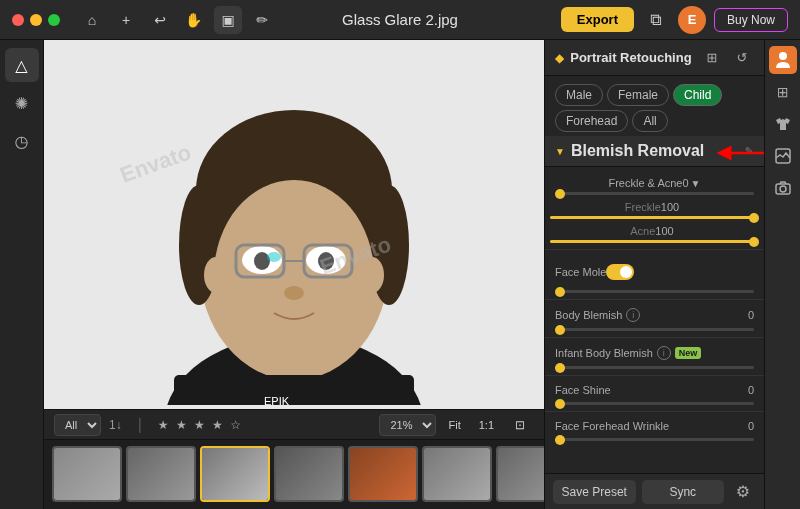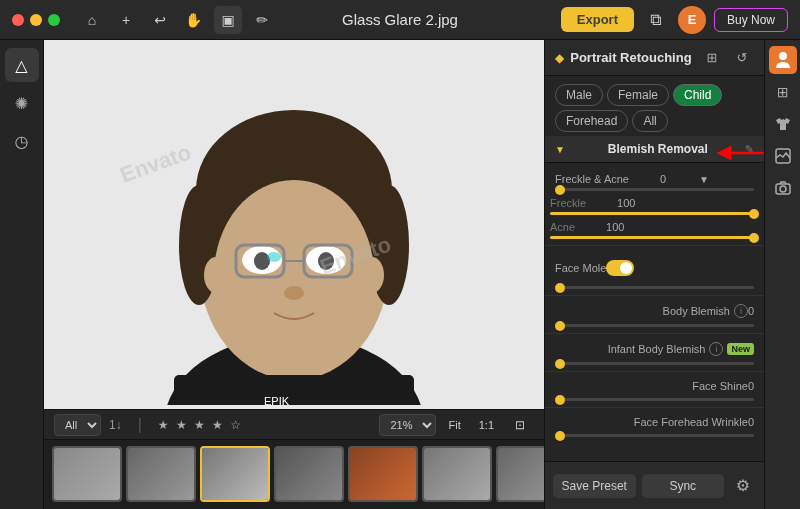--- a/index.html
+++ b/index.html
@@ -11,21 +11,21 @@
     .traffic-lights { display: flex; gap: 6px; }
     .traffic-light { width: 12px; height: 12px; border-radius: 50%; }
     .tl-red { background: #ff5f57; }
     .tl-yellow { background: #febc2e; }
     .tl-green { background: #28c840; }
     .titlebar-tools { display: flex; align-items: center; gap: 6px; margin-left: 10px; }
     .tool-btn { width: 28px; height: 28px; background: transparent; border: none; cursor: pointer; display: flex; align-items: center; justify-content: center; border-radius: 5px; color: #ccc; font-size: 14px; }
     .tool-btn.active { background: #3a3a3a; }
     .titlebar-title { position: absolute; left: 50%; transform: translateX(-50%); color: #e0e0e0; font-size: 15px; font-weight: 500; }
     .titlebar-right { display: flex; align-items: center; gap: 8px; }
-    .export-btn { background: #f0c030; color: #404040; border: none; padding: 5px 16px; border-radius: 6px; font-size: 13px; font-weight: 600; cursor: pointer; }
+    .export-btn { background: #f0c030; color: #000000; border: none; padding: 5px 16px; border-radius: 6px; font-size: 13px; font-weight: 600; cursor: pointer; }
     .icon-btn { width: 28px; height: 28px; background: transparent; border: none; cursor: pointer; display: flex; align-items: center; justify-content: center; border-radius: 5px; color: #ccc; }
     .user-avatar { width: 28px; height: 28px; background: #e87830; border-radius: 50%; display: flex; align-items: center; justify-content: center; color: white; font-size: 13px; font-weight: 600; }
     .buy-btn { background: transparent; border: 1px solid #d946ef; color: #e0e0e0; padding: 4px 12px; border-radius: 6px; font-size: 12px; cursor: pointer; }
 
     
     .main-area { display: flex; flex: 1; overflow: hidden; }
 
     
     .left-sidebar { width: 44px; background: #252525; display: flex; flex-direction: column; align-items: center; padding: 8px 0; gap: 4px; border-right: 1px solid #111; flex-shrink: 0; }
     .sidebar-icon { width: 34px; height: 34px; display: flex; align-items: center; justify-content: center; border-radius: 6px; color: #aaa; font-size: 16px; cursor: pointer; }
@@ -64,51 +64,51 @@
 
     
     .panel-content { flex: 1; overflow-y: auto; padding: 0; }
     .panel-content::-webkit-scrollbar { width: 4px; }
     .panel-content::-webkit-scrollbar-track { background: #2a2a2a; }
     .panel-content::-webkit-scrollbar-thumb { background: #555; border-radius: 2px; }
 
     
     .section-header { display: flex; align-items: center; padding: 6px 10px; background: #2f2f2f; border-bottom: 1px solid #111; cursor: pointer; position: relative; }
     .section-arrow { color: #f0c030; font-size: 10px; margin-right: 6px; }
-    .section-title { color: #e0e0e0; font-size: 12px; font-weight: 600; flex: 1; text-align: center; }
+    .section-title { color: #e0e0e0; font-size: 16px; font-weight: 600; flex: 1; }
     .section-edit-icon { color: #777; font-size: 11px; }
 
     
     .slider-row { padding: 4px 10px 2px; }
-    .slider-label-row { display: flex; align-items: center; justify-content: flex-start; margin-bottom: 3px; gap: 31px; }
+    .slider-label-row { display: flex; align-items: center; justify-content: center; margin-bottom: 3px; }
     .slider-label { color: #aaa; font-size: 11px; }
     .slider-value { color: #aaa; font-size: 11px; }
     .slider-track { width: 100%; height: 3px; background: #444; border-radius: 2px; position: relative; cursor: pointer; }
     .slider-fill { height: 100%; background: #f0c030; border-radius: 2px; }
     .slider-thumb { width: 10px; height: 10px; background: #f0c030; border-radius: 50%; position: absolute; top: -3.5px; cursor: pointer; }
     .sub-slider { padding-left: 5px; }
     .sub-slider .slider-label { color: #777; font-size: 11px; }
 
     
     .toggle-row { display: flex; align-items: center; justify-content: flex-start; padding: 6px 10px; margin-top: 8px; }
     .toggle-label { color: #aaa; font-size: 11px; }
     .toggle { width: 28px; height: 16px; background: #f0c030; border-radius: 8px; position: relative; cursor: pointer; }
     .toggle-knob { width: 12px; height: 12px; background: white; border-radius: 50%; position: absolute; top: 2px; }
     .toggle-knob-on { right: 2px; }
 
     
-    .value-row { display: flex; align-items: center; justify-content: flex-end; padding: 4px 10px 2px; }
+    .value-row { display: flex; align-items: center; justify-content: space-between; padding: 4px 10px 2px; }
     .value-label { color: #aaa; font-size: 11px; display: flex; align-items: center; gap: 4px; }
     .value-num { color: #aaa; font-size: 11px; }
     .info-icon { width: 14px; height: 14px; border-radius: 50%; border: 1px solid #777; display: inline-flex; align-items: center; justify-content: center; font-size: 9px; color: #777; }
     .new-badge { background: #8bc34a; color: #1a1a1a; font-size: 9px; padding: 1px 4px; border-radius: 3px; font-weight: 700; }
     .divider { height: 1px; background: #333; margin: 4px 0; }
 
     
-    .panel-footer { height: 48px; display: flex; align-items: center; padding: 0 8px; gap: 6px; background: #2a2a2a; border-top: 1px solid #111; }
+    .panel-footer { height: 36px; display: flex; align-items: center; padding: 0 8px; gap: 6px; background: #2a2a2a; border-top: 1px solid #111; }
     .preset-btn { flex: 1; background: #3a3a3a; color: #ccc; border: none; border-radius: 5px; padding: 5px 0; font-size: 12px; cursor: pointer; }
     .sync-btn { flex: 1; background: #3a3a3a; color: #ccc; border: none; border-radius: 5px; padding: 5px 0; font-size: 12px; cursor: pointer; }
     .settings-icon-btn { width: 26px; height: 26px; display: flex; align-items: center; justify-content: center; color: #aaa; cursor: pointer; }
 
     
     .right-icon-bar { width: 36px; background: #2a2a2a; display: flex; flex-direction: column; align-items: center; padding: 6px 0; gap: 4px; border-left: 1px solid #111; flex-shrink: 0; }
     .r-icon { width: 28px; height: 28px; display: flex; align-items: center; justify-content: center; border-radius: 5px; color: #aaa; font-size: 14px; cursor: pointer; }
     .r-icon.active { background: #e87830; color: white; }
 
     

